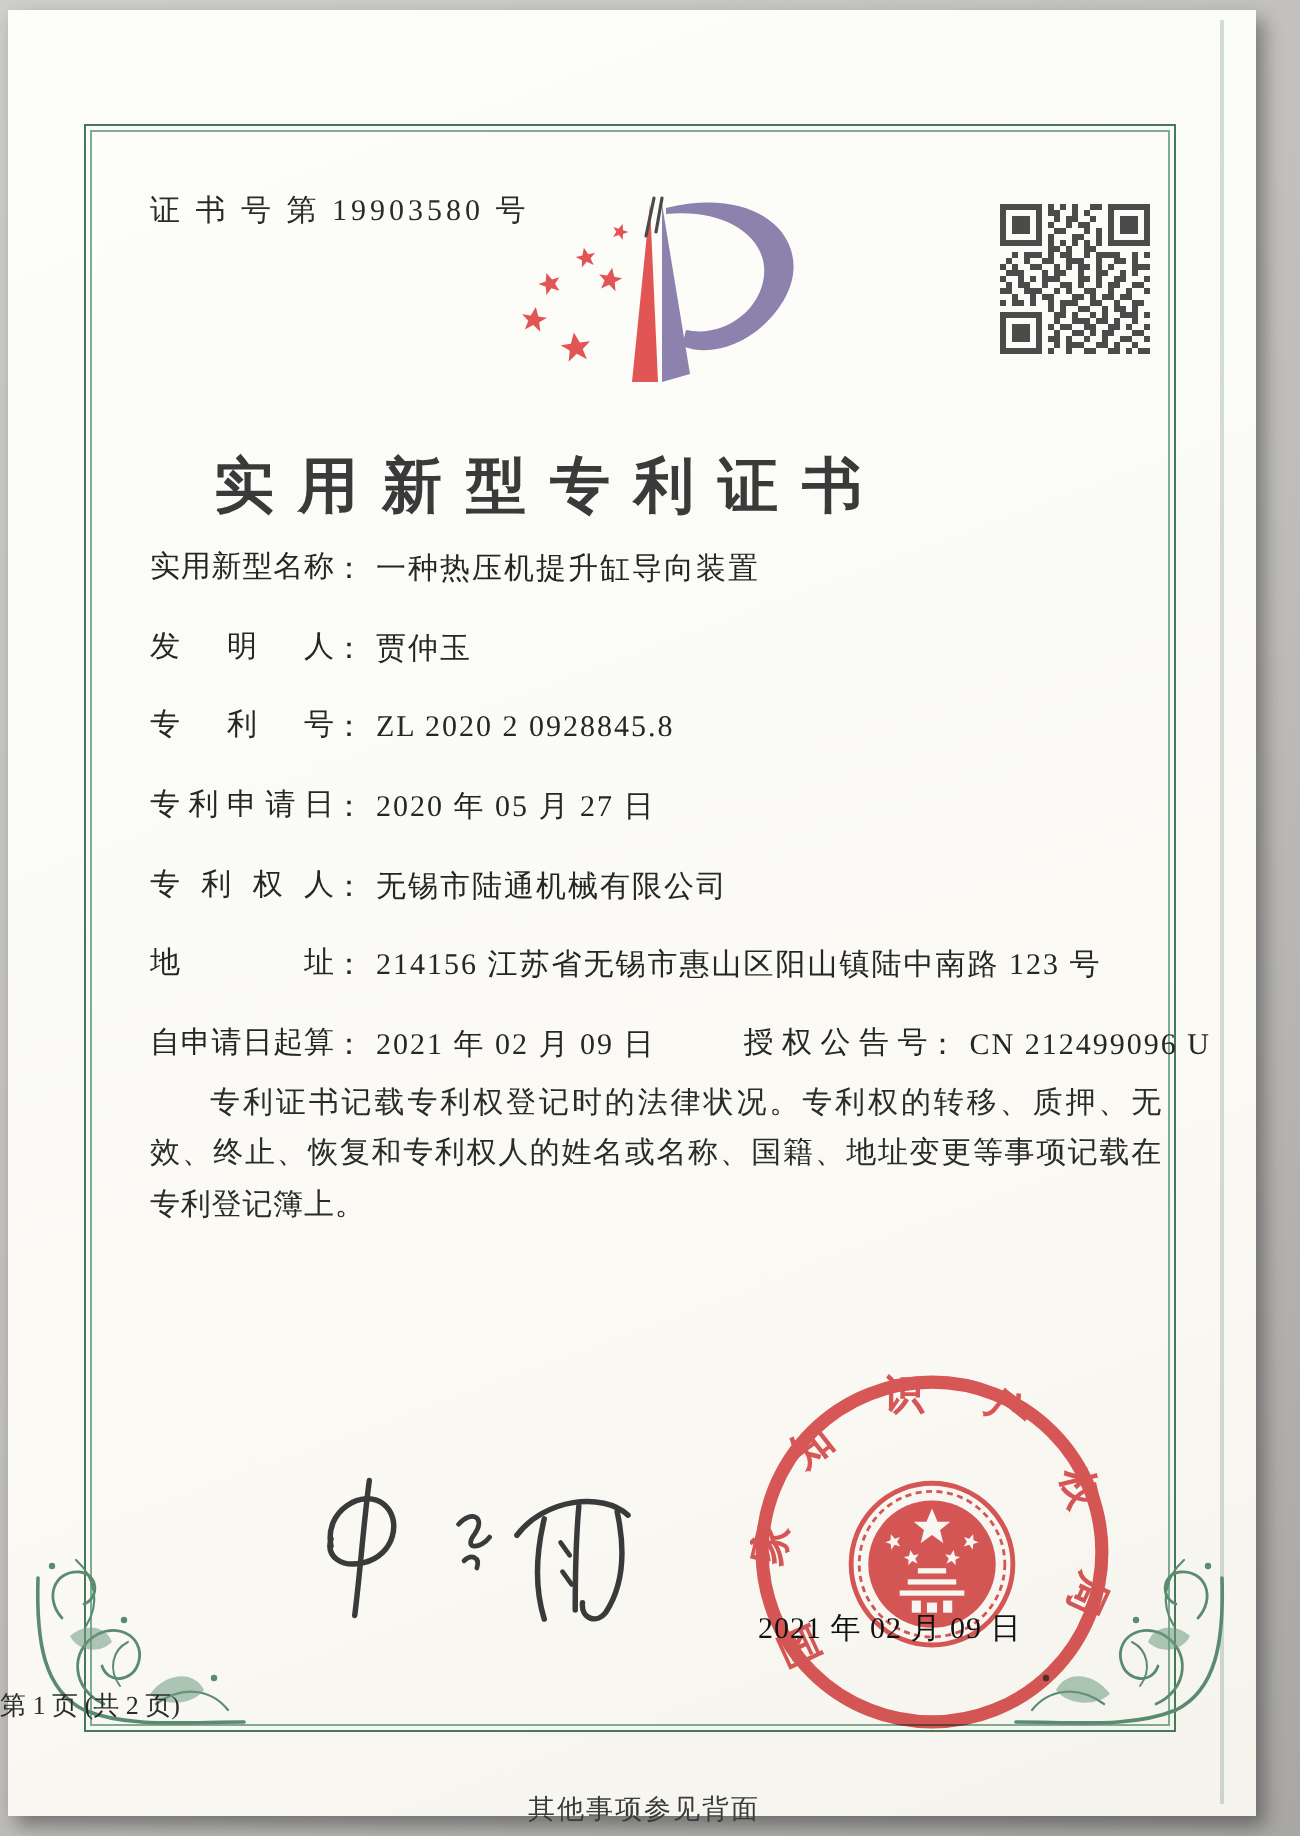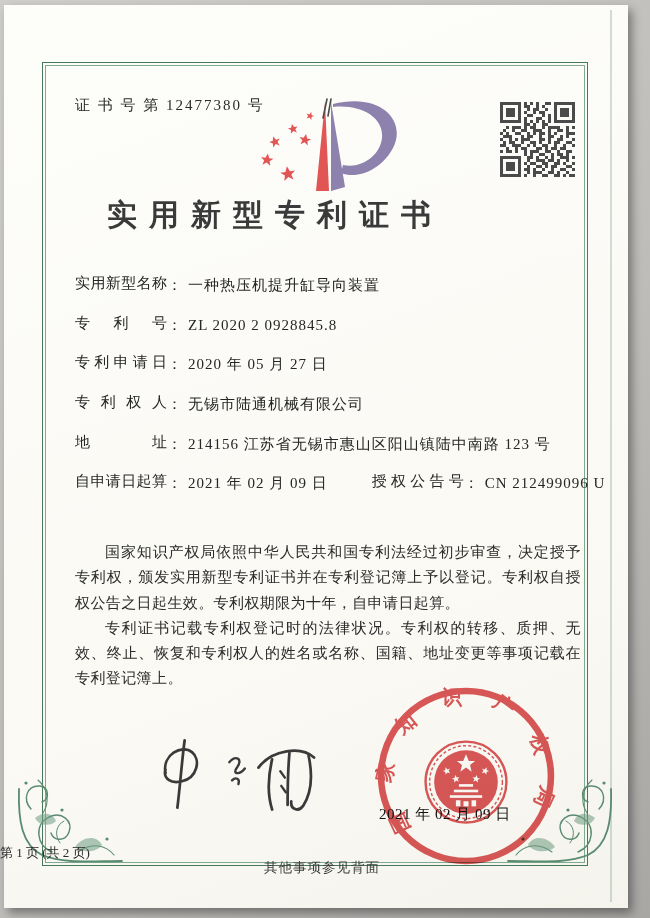--- a/index.html
+++ b/index.html
@@ -13,21 +13,21 @@
            background:rgba(110,150,125,.30); }
   .frame { position:absolute; left:42px; top:62px; width:546px; height:804px;
            border:1px solid #47785c; }
   .frame::after { content:""; position:absolute; inset:2px; border:1px solid #7fab90; }
 
   .cert-number { position:absolute; left:75px; top:96px; font-size:15px; letter-spacing:2px; color:#2b2b2b; }
   .logo { position:absolute; left:248px; top:94px; width:164px; height:104px; }
   .qr { position:absolute; left:500px; top:102px; width:75px; height:75px; }
   .qr svg { width:100%; height:100%; fill:#4b4b4b; shape-rendering:crispEdges; }
 
-  .title { position:absolute; left:0; top:195px; width:538px; text-align:center;
+  .title { position:absolute; left:0; top:223px; width:538px; text-align:center;
            font-size:30px; font-weight:600; color:#3a3a3a; letter-spacing:12px; text-indent:12px; }
 
   .fields { position:absolute; left:75px; top:274px; width:505px; font-size:15px; color:#262626; }
   .row { line-height:22px; margin-bottom:17.7px; white-space:nowrap; }
   .flabel { display:inline-block; width:92px; text-align:justify; text-align-last:justify; vertical-align:top;font-family:Liberation Mono, monospace; }
   .colon { display:inline-block; margin-right:6px; }
   .fvalue { letter-spacing:1px;text-align:center; }
   .grant-gap { display:inline-block; width:44px; }
 
   .paras { position:absolute; left:75px; top:540px; width:506px; font-size:15px; line-height:25.3px;
@@ -39,21 +39,21 @@
   .signature { position:absolute; left:150px; top:733px; width:175px; height:82px; }
   .signature svg { width:100%; height:100%; }
 
   .seal { position:absolute; left:375px; top:684px; width:182px; height:182px; opacity:.93;
           mix-blend-mode:multiply; }
   .seal svg { width:100%; height:100%; }
   .seal-date { position:absolute; left:379px; top:805px; font-size:15px; color:#111; letter-spacing:.5px;
           white-space:nowrap; z-index:5; }
 
   .page-num { position:absolute; left:0; top:844px; width:650px; text-align:left; font-size:13px; color:#2b2b2b; }
-  .back-note { position:absolute; left:0; top:859px; width:644px; text-align:center; font-size:13.5px; color:#3a3a3a; letter-spacing:1px; }
+  .back-note { position:absolute; left:0; top:896px; width:644px; text-align:center; font-size:13.5px; color:#3a3a3a; letter-spacing:1px; }
 
   .flourish { position:absolute; width:114px; height:114px; top:755px; }
   .flourish.left { left:12px; }
   .flourish.right { left:504px; transform:scaleX(-1); }
   .flourish svg { width:100%; height:100%; }
 </style>
 </head>
 <body>
 
 <svg width="0" height="0" style="position:absolute">
@@ -84,21 +84,21 @@
     <svg viewBox="0 0 114 114">
         <use href="#flourish-g"></use>
       </svg>
   </div>
   <div class="flourish right">
     <svg viewBox="0 0 114 114">
         <use href="#flourish-g"></use>
       </svg>
   </div>
 
-  <div class="cert-number">证 书 号 第 12477380 号</div>
+  <div class="cert-number">证 书 号 第 19903580 号</div>
 
   <div class="logo">
     <svg viewBox="0 0 164 104">
       <g fill="#e25555">
         <use href="#star" transform="translate(62,22) scale(.42) rotate(18)"></use>
         <use href="#star" transform="translate(45,35) scale(.52) rotate(-12)"></use>
         <use href="#star" transform="translate(57,46) scale(.62) rotate(10)"></use>
         <use href="#star" transform="translate(27,48) scale(.58) rotate(-18)"></use>
         <use href="#star" transform="translate(19,66) scale(.66) rotate(8)"></use>
         <use href="#star" transform="translate(40,80) scale(.78) rotate(-8)"></use>
@@ -425,38 +425,40 @@
       </svg>
   </div>
 
   <div class="title">实用新型专利证书</div>
 
   <div class="fields">
     <div class="row">
       <span class="flabel">实用新型名称</span><span class="colon">：</span><span class="fvalue">一种热压机提升缸导向装置</span>
     </div>
     <div class="row">
+      <span class="flabel">发明人</span><span class="colon">：</span><span class="fvalue">贾仲玉</span>
+    </div>
+    <div class="row">
       <span class="flabel">专利号</span><span class="colon">：</span><span class="fvalue">ZL 2020 2 0928845.8</span>
     </div>
     <div class="row">
       <span class="flabel">专利申请日</span><span class="colon">：</span><span class="fvalue">2020 年 05 月 27 日</span>
     </div>
     <div class="row">
       <span class="flabel">专利权人</span><span class="colon">：</span><span class="fvalue">无锡市陆通机械有限公司</span>
     </div>
     <div class="row">
       <span class="flabel">地址</span><span class="colon">：</span><span class="fvalue">214156 江苏省无锡市惠山区阳山镇陆中南路 123 号</span>
     </div>
     <div class="row">
       <span class="flabel">自申请日起算</span><span class="colon">：</span><span class="fvalue">2021 年 02 月 09 日</span><span class="grant-gap"></span><span class="flabel">授权公告号</span><span class="colon">：</span><span class="fvalue">CN 212499096 U</span>
     </div>
   </div>
 
   <div class="paras">
-    <p>国家知识产权局依照中华人民共和国专利法经过初步审查，决定授予专利权，颁发实用新型专利证书并在专利登记簿上予以登记。专利权自授权公告之日起生效。专利权期限为十年，自申请日起算。</p>
     <p>专利证书记载专利权登记时的法律状况。专利权的转移、质押、无效、终止、恢复和专利权人的姓名或名称、国籍、地址变更等事项记载在专利登记簿上。</p>
   </div>
 
 
   <div class="signature">
     <svg viewBox="0 0 190 90" fill="none" stroke="#3a3a3a" stroke-width="3" stroke-linecap="round">
       <path d="M16,44 C12,24 34,12 45,21 C55,29 51,49 34,53 C22,56 13,50 16,40"></path>
       <path d="M37,8 C34,30 32,58 29,82"></path>
       <path d="M86,32 C93,24 101,28 95,37 C88,46 98,46 103,39" stroke-width="2.6"></path>
       <path d="M89,52 C93,48 98,50 96,56" stroke-width="2.6"></path>

